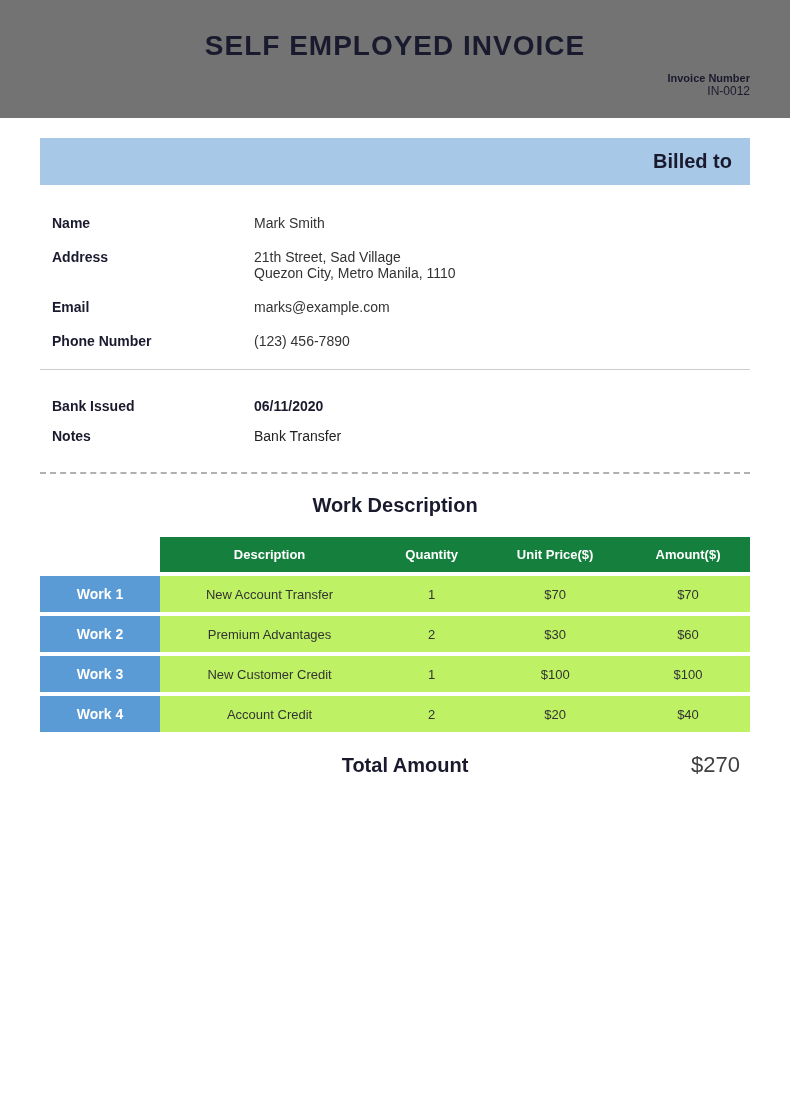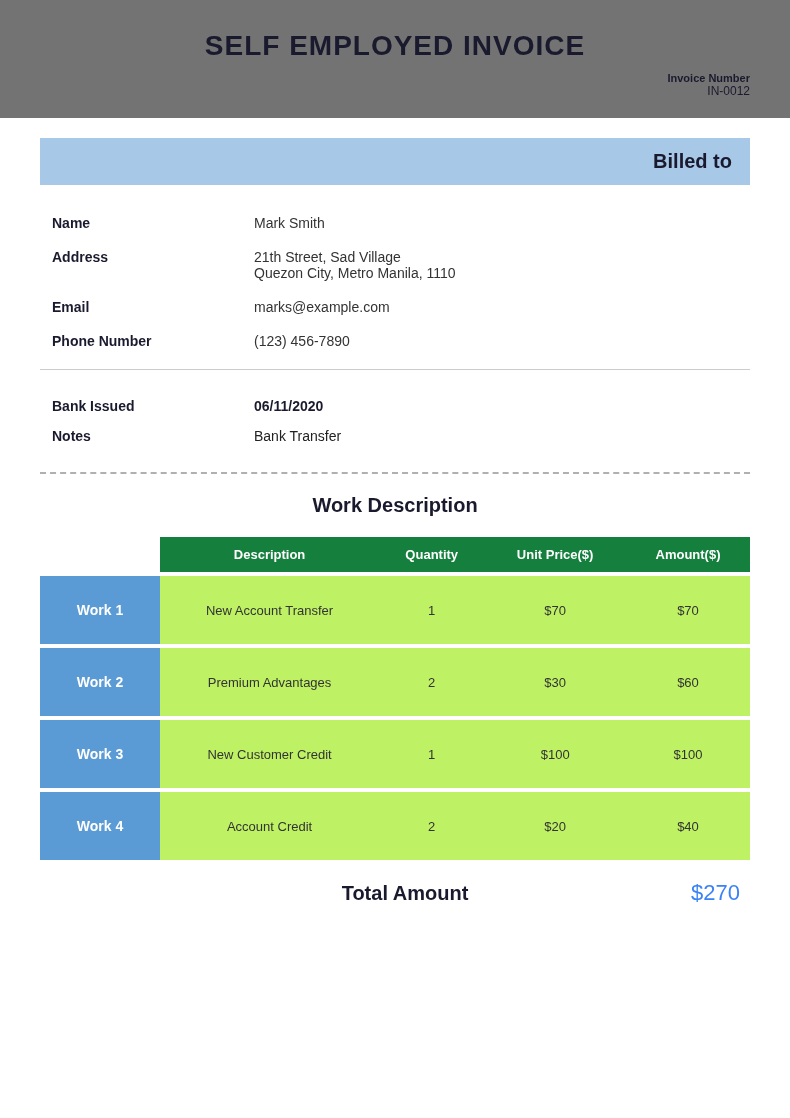--- a/index.html
+++ b/index.html
@@ -160,21 +160,21 @@
       background: transparent;
       color: transparent;
     }
 
     .work-label-cell {
       background: #5b9bd5;
       color: #fff;
       font-weight: bold;
       font-size: 14px;
       text-align: center;
-      padding: 26px 8px;
+      padding: 10px 8px;
       width: 120px;
     }
 
     .data-cell {
       background: #bef264;
       text-align: center;
       padding: 10px 8px;
       font-size: 13px;
       color: #333;
     }
@@ -182,21 +182,21 @@
     .total-label {
       font-weight: 900;
       font-size: 20px;
       color: #1a1a2e;
       text-align: center;
       flex: 1;
     }
 
     .total-value {
       font-size: 22px;
-      color: #3b82f6;
+      color: #404040;
       font-weight: normal;
       text-align: right;
       min-width: 100px;
     }
 
     .total-section {
       display: flex;
       justify-content: space-between;
       align-items: center;
       padding: 16px 10px 0 10px;

